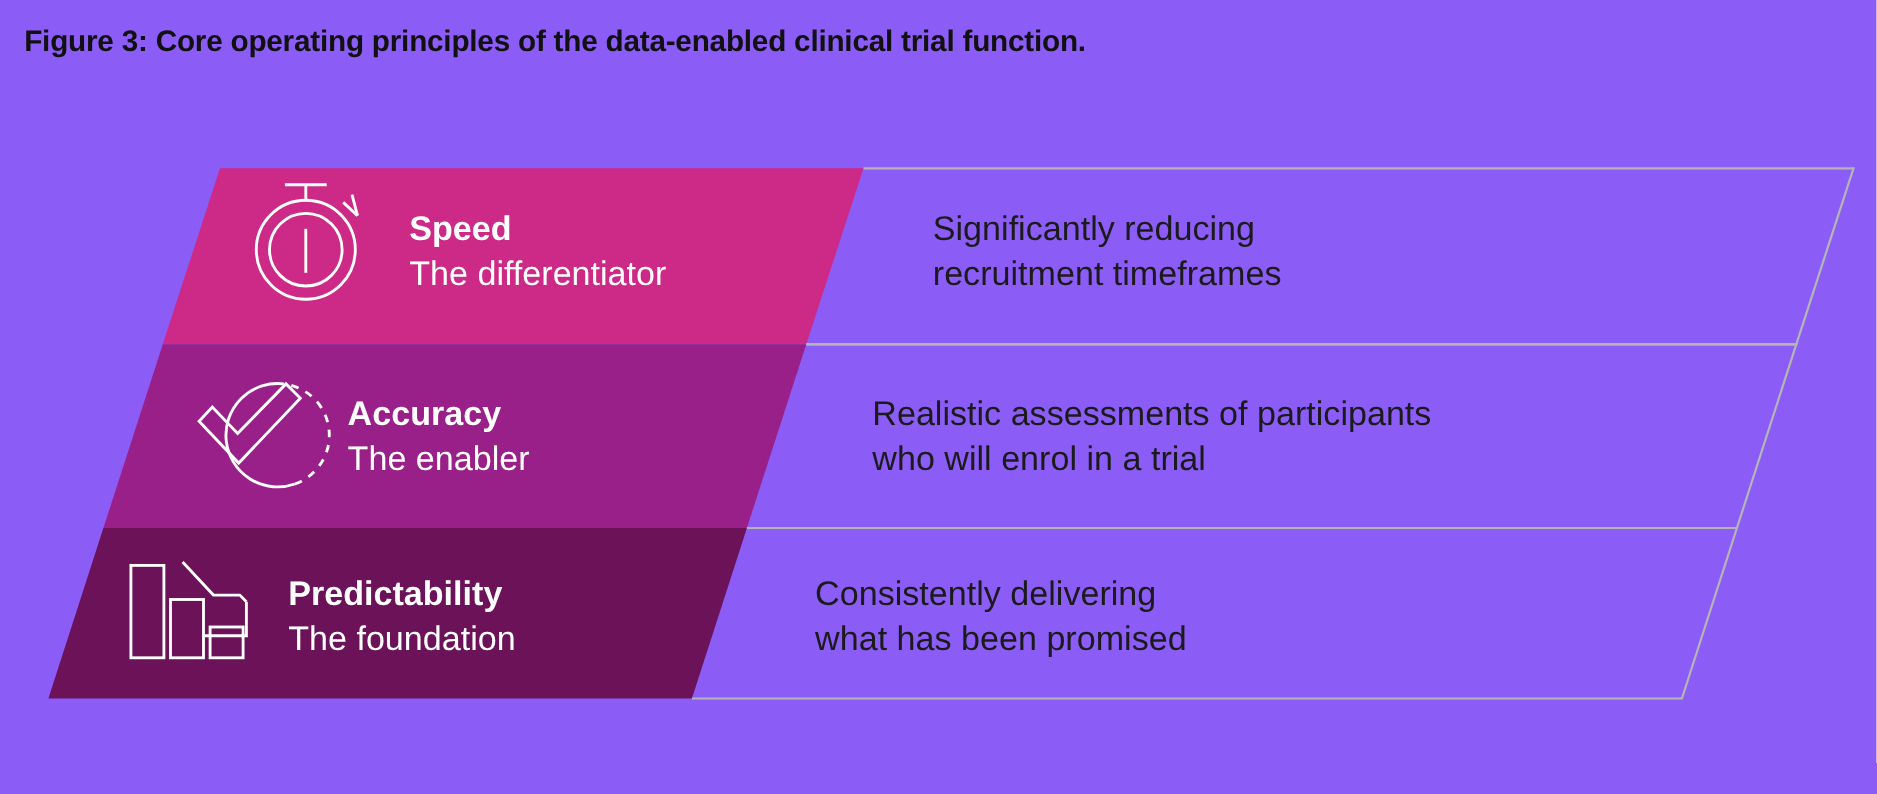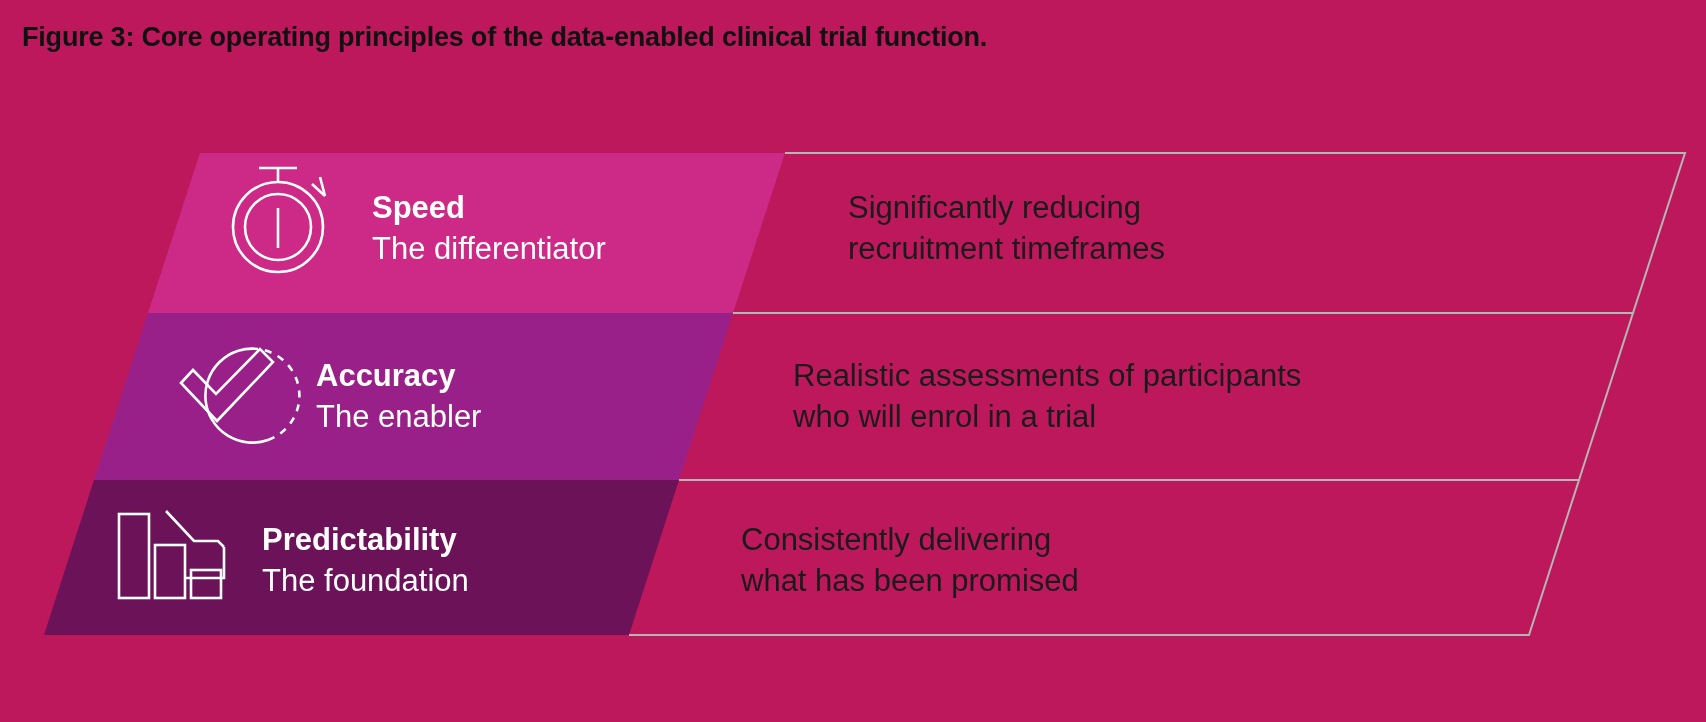--- a/index.html
+++ b/index.html
@@ -5,21 +5,21 @@
   * { box-sizing: border-box; margin: 0; padding: 0; }
   html, body {
     width: 1706px; height: 722px;
     background: #ffffff;
     font-family: "Liberation Sans", sans-serif;
     overflow: hidden;
   }
   #page {
     position: relative;
     width: 1706px; height: 722px;
-    background: #be185d;
+    background: #8b5cf6;
   }
   #figure-title {
     position: absolute;
     left: 22px; top: 22px;
     font-size: 27px;
     font-weight: bold;
     letter-spacing: -0.2px;
     color: #111111;
     white-space: nowrap;
   }

